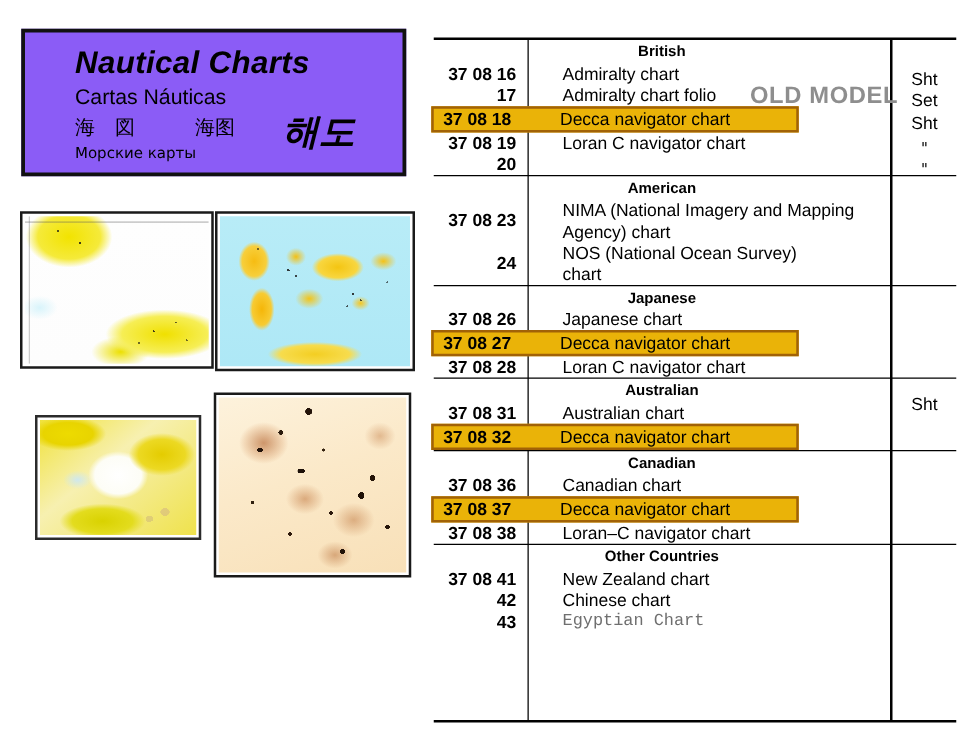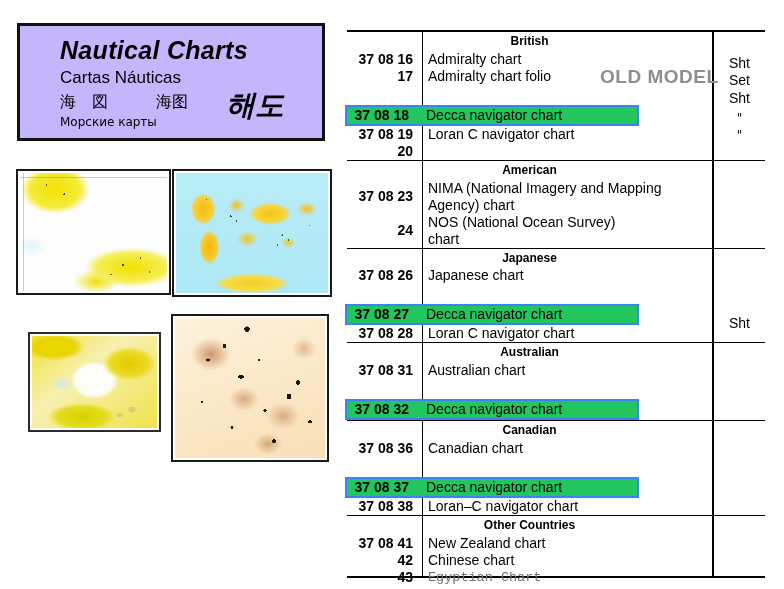--- a/index.html
+++ b/index.html
@@ -15,21 +15,21 @@
     overflow: hidden;
   }
 
   
   #title-plate {
     position: absolute;
     left: 17px;
     top: 23px;
     width: 308px;
     height: 118px;
-    background: #c4b5fd;
+    background: #8b5cf6;
     border: 3px solid #111111;
     box-sizing: border-box;
   }
   #title-plate-inner {
     position: relative;
     width: 100%;
     height: 100%;
   }
   .tp-en {
     position: absolute;
@@ -251,21 +251,21 @@
     padding-right: 9px;
     box-sizing: border-box;
     font-size: 14px;
     font-weight: bold;
     color: #000;
     line-height: 17px;
     white-space: nowrap;
   }
   .row-desc {
     flex: 1 1 auto;
-    padding-left: 6px;
+    padding-left: 28px;
     font-size: 14px;
     color: #000;
     line-height: 17px;
     white-space: pre-line;
   }
   .row-desc.faint {
     color: #6f6f6f;
     font-family: Liberation Mono, monospace;
     font-size: 13.5px;
   }
@@ -276,27 +276,26 @@
     font-size: 19px;
     font-weight: bold;
     letter-spacing: 0.5px;
     color: #8e8e8e;
     line-height: 17px;
     white-space: nowrap;
   }
 
   
   .row.highlight {
-    background: #22c55e;
-    border: 2px solid #3b82f6;
+    background: #eab308;
+    border: 2px solid #a16207;
     box-sizing: border-box;
     width: 294px;
     margin-left: -2px;
     min-height: 21px;
-    margin-top: 20px;
   }
   .row.highlight .row-code { line-height: 17px; padding-right: 11px; width: 73px; flex-basis: 73px; }
   .row.highlight .row-desc { line-height: 17px; }
 
   
   #unit-col {
     position: absolute;
     left: 367px;
     top: 0;
     width: 51px;

